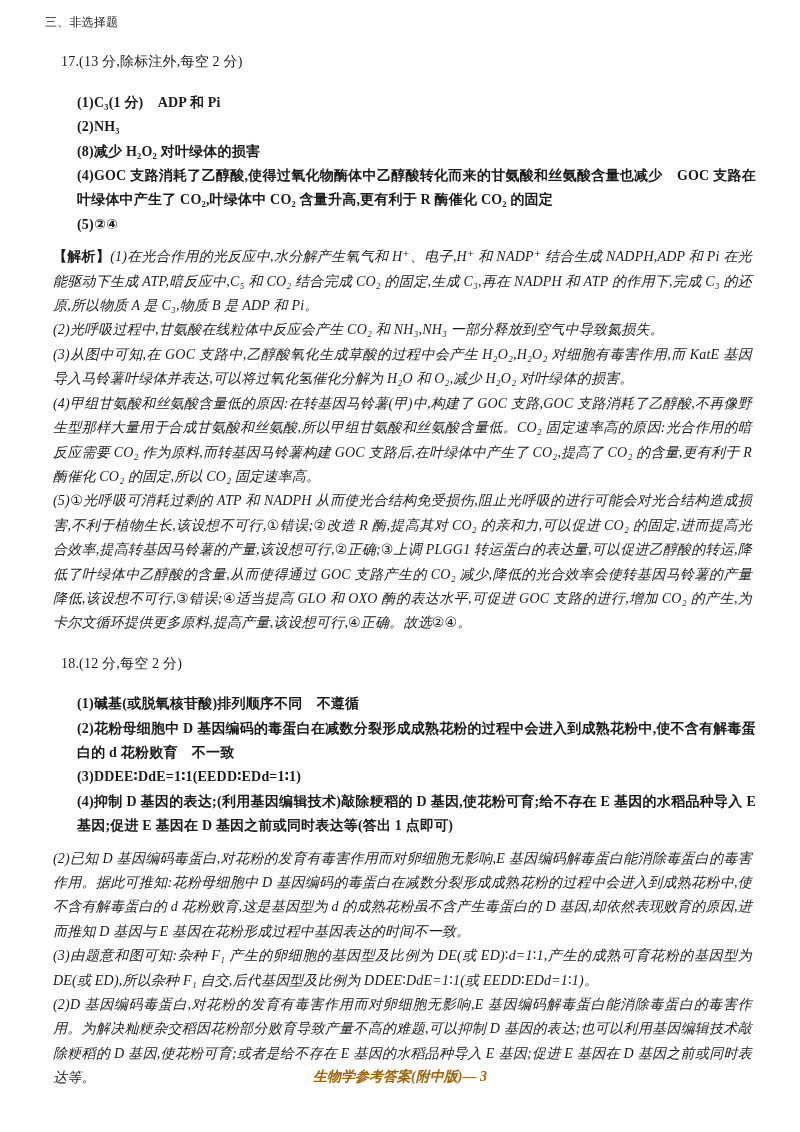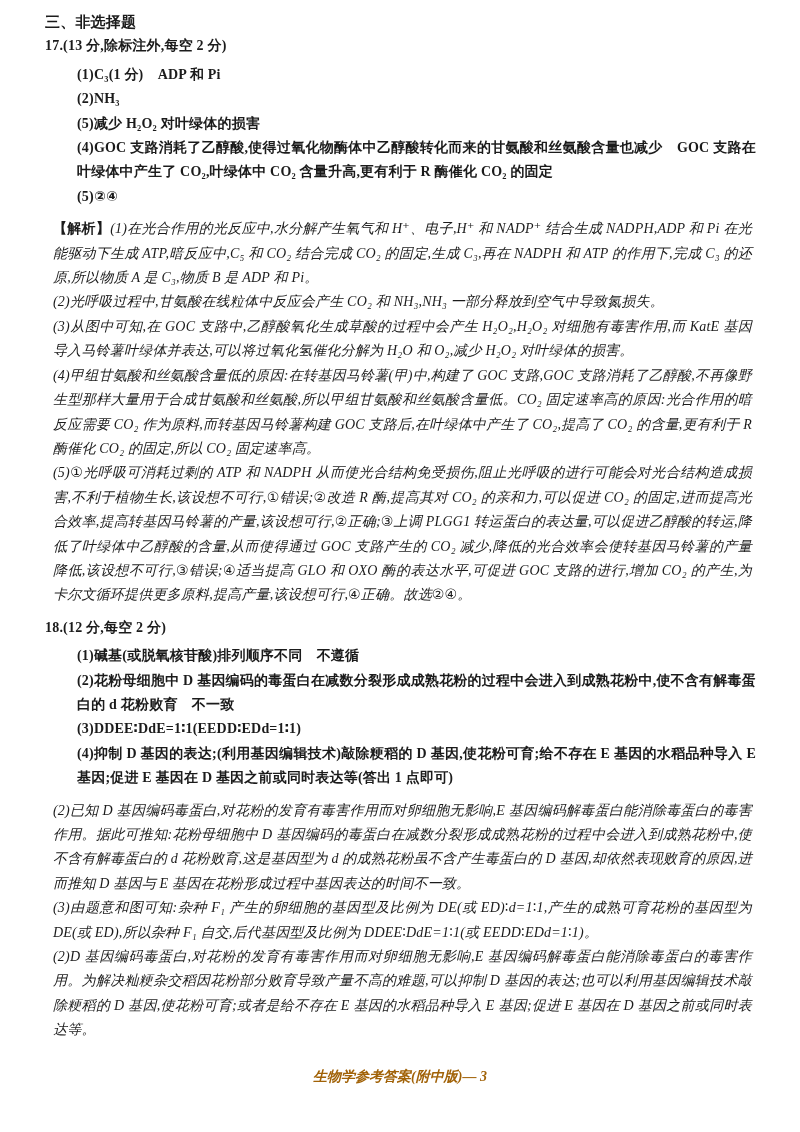--- a/index.html
+++ b/index.html
@@ -14,26 +14,26 @@
     box-sizing: border-box;
     padding: 10px 40px 0 45px;
     font-family: "Liberation Serif", "DejaVu Serif", "DejaVu Sans", serif;
     font-size: 14px;
     line-height: 24.4px;
     color: #1b1b1b;
     letter-spacing: 0.2px;
   }
   .section-header {
     font-family: "DejaVu Sans", "Liberation Sans", sans-serif;
-    font-weight: bold;
-    font-size: 15px;
+    font-weight: normal;
+    font-size: 12px;
   }
   .q-header {
-    font-weight: bold;
-    margin: 0;
+    font-weight: normal;
+    margin: 16px;
   }
   .answers { margin: 4px; }
   .ans {
     margin: 0 0 0 28px;
     font-weight: bold;
     text-align: justify;
   }
   .analysis { margin: 8px; }
   .ana {
     margin: 0;
@@ -61,21 +61,21 @@
 
 <div class="page">
 
   <div class="section-header">三、非选择题</div>
 
   <section>
     <p class="q-header">17.(13 分,除标注外,每空 2 分)</p>
     <div class="answers">
       <p class="ans">(1)C₃(1 分)　ADP 和 Pi</p>
       <p class="ans">(2)NH₃</p>
-      <p class="ans">(5)减少 H₂O₂ 对叶绿体的损害</p>
+      <p class="ans">(8)减少 H₂O₂ 对叶绿体的损害</p>
       <p class="ans">(4)GOC 支路消耗了乙醇酸,使得过氧化物酶体中乙醇酸转化而来的甘氨酸和丝氨酸含量也减少　GOC 支路在叶绿体中产生了 CO₂,叶绿体中 CO₂ 含量升高,更有利于 R 酶催化 CO₂ 的固定</p>
       <p class="ans">(5)②④</p>
     </div>
     <div class="analysis">
       <p class="ana"><span class="ana-label">【解析】</span><span>(1)在光合作用的光反应中,水分解产生氧气和 H⁺、电子,H⁺ 和 NADP⁺ 结合生成 NADPH,ADP 和 Pi 在光能驱动下生成 ATP,暗反应中,C₅ 和 CO₂ 结合完成 CO₂ 的固定,生成 C₃,再在 NADPH 和 ATP 的作用下,完成 C₃ 的还原,所以物质 A 是 C₃,物质 B 是 ADP 和 Pi。</span></p>
       <p class="ana">(2)光呼吸过程中,甘氨酸在线粒体中反应会产生 CO₂ 和 NH₃,NH₃ 一部分释放到空气中导致氮损失。</p>
       <p class="ana">(3)从图中可知,在 GOC 支路中,乙醇酸氧化生成草酸的过程中会产生 H₂O₂,H₂O₂ 对细胞有毒害作用,而 KatE 基因导入马铃薯叶绿体并表达,可以将过氧化氢催化分解为 H₂O 和 O₂,减少 H₂O₂ 对叶绿体的损害。</p>
       <p class="ana">(4)甲组甘氨酸和丝氨酸含量低的原因:在转基因马铃薯(甲)中,构建了 GOC 支路,GOC 支路消耗了乙醇酸,不再像野生型那样大量用于合成甘氨酸和丝氨酸,所以甲组甘氨酸和丝氨酸含量低。CO₂ 固定速率高的原因:光合作用的暗反应需要 CO₂ 作为原料,而转基因马铃薯构建 GOC 支路后,在叶绿体中产生了 CO₂,提高了 CO₂ 的含量,更有利于 R 酶催化 CO₂ 的固定,所以 CO₂ 固定速率高。</p>
       <p class="ana">(5)①光呼吸可消耗过剩的 ATP 和 NADPH 从而使光合结构免受损伤,阻止光呼吸的进行可能会对光合结构造成损害,不利于植物生长,该设想不可行,①错误;②改造 R 酶,提高其对 CO₂ 的亲和力,可以促进 CO₂ 的固定,进而提高光合效率,提高转基因马铃薯的产量,该设想可行,②正确;③上调 PLGG1 转运蛋白的表达量,可以促进乙醇酸的转运,降低了叶绿体中乙醇酸的含量,从而使得通过 GOC 支路产生的 CO₂ 减少,降低的光合效率会使转基因马铃薯的产量降低,该设想不可行,③错误;④适当提高 GLO 和 OXO 酶的表达水平,可促进 GOC 支路的进行,增加 CO₂ 的产生,为卡尔文循环提供更多原料,提高产量,该设想可行,④正确。故选②④。</p>
     </div>

